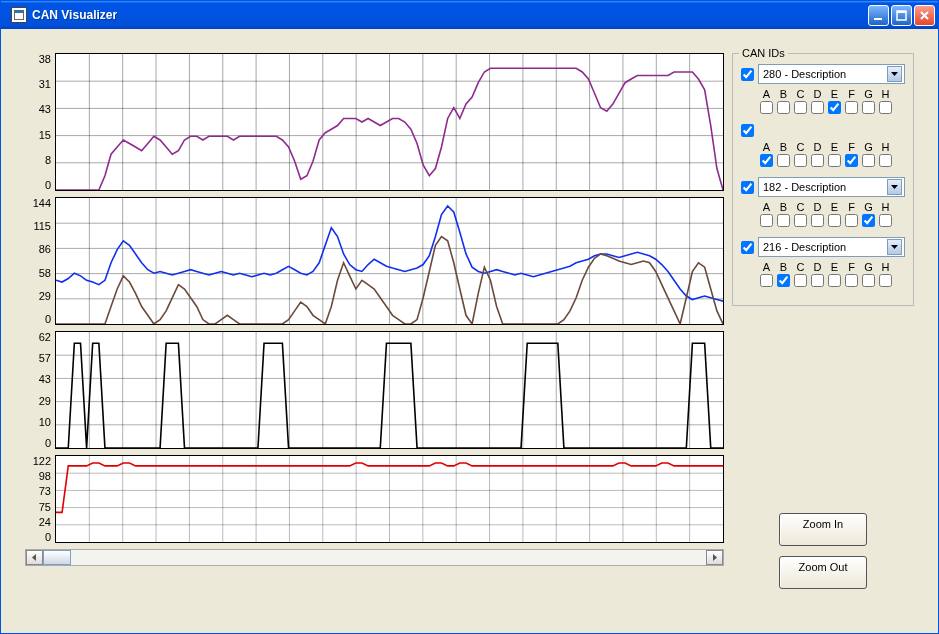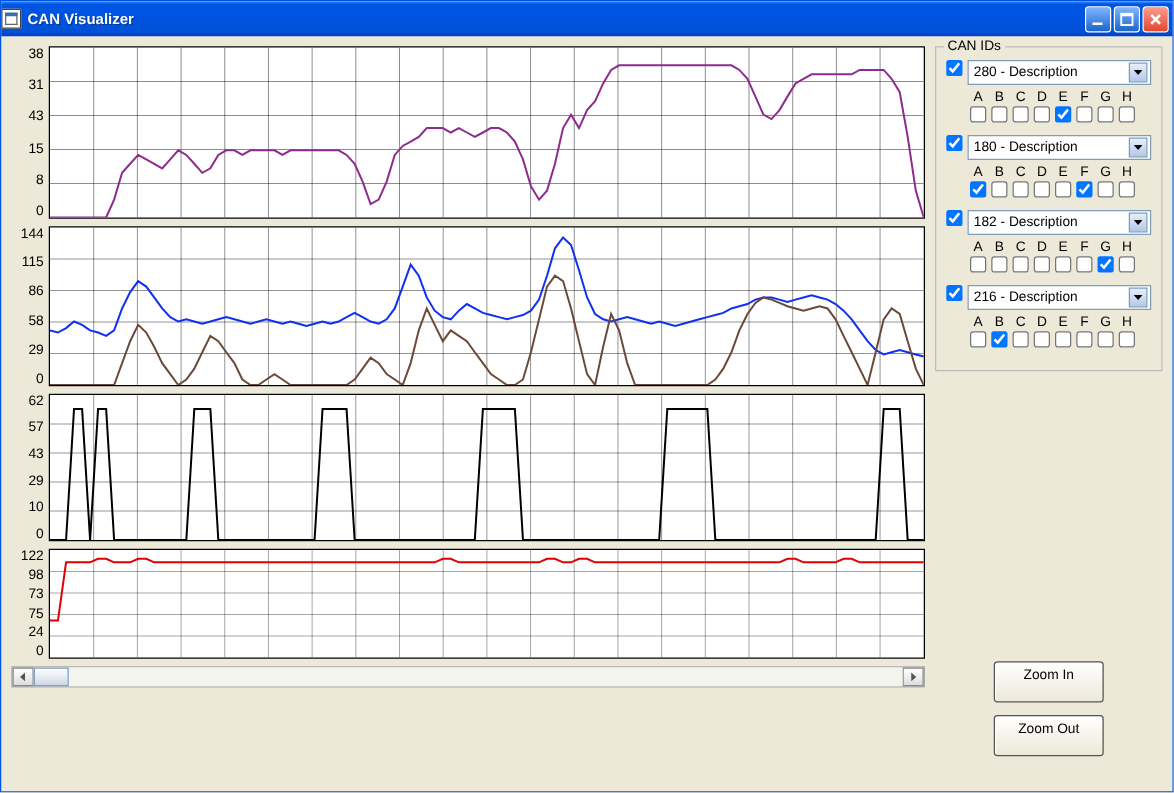--- a/index.html
+++ b/index.html
@@ -1,40 +1,40 @@
 <!DOCTYPE html>
 <html><head>
 <meta charset="utf-8">
 <style>
 *{box-sizing:border-box;margin:0;padding:0;font-family:Tahoma,Arial,sans-serif;font-size:11px}
 body{background:#ece9d8;overflow:hidden}
 .window{width:939px;height:634px;border:1px solid #0054e3;background:#ece9d8;display:flex;flex-direction:column}
-.titlebar{height:28px;background:linear-gradient(to bottom,#3a95ff 0%,#0054e3 8%,#0054e3 40%,#0050d8 88%,#003fc5 100%);display:flex;align-items:center;padding:0 3px 0 0;color:#fff}
+.titlebar{height:28px;background:linear-gradient(to bottom,#3a95ff 0%,#0054e3 8%,#0054e3 40%,#0050d8 88%,#003fc5 100%);display:flex;align-items:center;padding:0 3px 0 10px;color:#fff}
 .titlebar-icon{width:16px;height:16px;border:1px solid #444;background:#fff;margin-right:5px;display:flex;align-items:center;justify-content:center}
 .titlebar-icon::before{content:"";width:8px;height:6px;border:1px solid #666;border-top:3px solid #3a6ea5}
 .titlebar-text{flex:1;font-weight:bold;font-size:12px;text-shadow:1px 1px 0 #003a9c}
 .winbtn{width:21px;height:21px;margin-left:2px;border:1px solid #fff;border-radius:3px;display:flex;align-items:center;justify-content:center;cursor:pointer}
 .winbtn.min,.winbtn.max{background:linear-gradient(to bottom,#7eb6ff,#1d64c9)}
 .winbtn.close{background:linear-gradient(to bottom,#ff9c8c,#e1472f)}
 .winbtn svg{width:13px;height:13px}
-.client{flex:1;padding:8px;display:flex;gap:8px}
+.client{flex:1;padding:24px;display:flex;gap:8px}
 .charts-col{flex:1;display:flex;flex-direction:column}
 .chart-wrap{display:flex;margin-bottom:6px}
 .ylab{width:30px;display:flex;flex-direction:column;justify-content:space-between;text-align:right;padding-right:4px;color:#000;font-size:10px}
 .plot{flex:1;border:1px solid #000;background:#fff;position:relative}
 .plot svg{position:absolute;top:0;left:0;width:100%;height:100%}
 .hscroll{height:17px;background:#f0f0f0;border:1px solid #aaa;display:flex;align-items:stretch}
 .hscroll .btn{width:17px;background:linear-gradient(to bottom,#fff,#ddd);border:1px solid #888;display:flex;align-items:center;justify-content:center;cursor:pointer}
 .hscroll .track{flex:1;background:#f4f4ee;position:relative}
 .hscroll .thumb{position:absolute;left:0;top:0;height:100%;width:28px;background:linear-gradient(to bottom,#fff,#cfd8e6);border:1px solid #7e9fc7}
 .side{width:182px;display:flex;flex-direction:column}
 .groupbox{border:1px solid #bbb;padding:10px 8px 8px;position:relative;margin-bottom:8px;background:#ece9d8}
 .groupbox-title{position:absolute;top:-7px;left:6px;background:#ece9d8;padding:0 3px}
 .id-row{margin-bottom:10px}
-.id-head{display:flex;align-items:flex-start;gap:4px;margin-bottom:4px}
+.id-head{display:flex;align-items:center;gap:4px;margin-bottom:4px}
 .cb{width:13px;height:13px;cursor:pointer}
 .combo{flex:1;height:20px;border:1px solid #7f9db9;background:#fff;display:flex;align-items:center;padding:0 2px 0 4px;cursor:pointer;position:relative}
 .combo-text{flex:1;white-space:nowrap;overflow:hidden}
 .combo-btn{width:15px;height:16px;background:linear-gradient(to bottom,#e6eefc,#b3c8e8);border:1px solid #7f9db9;display:flex;align-items:center;justify-content:center}
 .bytegrid{margin-left:18px}
 .byteheaders{display:flex;gap:2px;margin-bottom:1px}
 .byteheaders span{width:15px;text-align:center}
 .byteboxes{display:flex;gap:2px}
 .bytecb{width:15px;height:13px;cursor:pointer}
 .zoom-btns{margin-top:auto;display:flex;flex-direction:column;gap:10px;align-items:center;padding-bottom:20px}
@@ -282,28 +282,20 @@
                   <input type="checkbox" class="bytecb" checked="" style="">
                   <input type="checkbox" class="bytecb" style="">
                   <input type="checkbox" class="bytecb" style="">
                   <input type="checkbox" class="bytecb" style="">
                 </div>
               </div>
             </div>
             <div class="id-row">
               <div class="id-head">
                 <input type="checkbox" class="cb" checked="" style="">
-                <div class="combo">
-                  <span class="combo-text">180 - Description</span>
-                  <div class="combo-btn">
-                    <svg width="7" height="4" viewBox="0 0 7 4">
-                      <path d="M0 0 L3.5 4 L7 0 Z" fill="#000"></path>
-                    </svg>
-                  </div>
-                </div>
               </div>
               <div class="bytegrid">
                 <div class="byteheaders">
                   <span>A</span>
                   <span>B</span>
                   <span>C</span>
                   <span>D</span>
                   <span>E</span>
                   <span>F</span>
                   <span>G</span>

